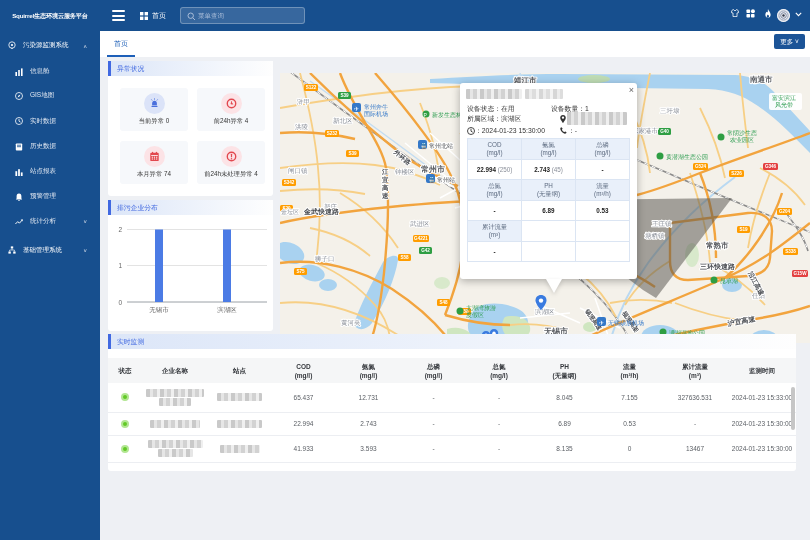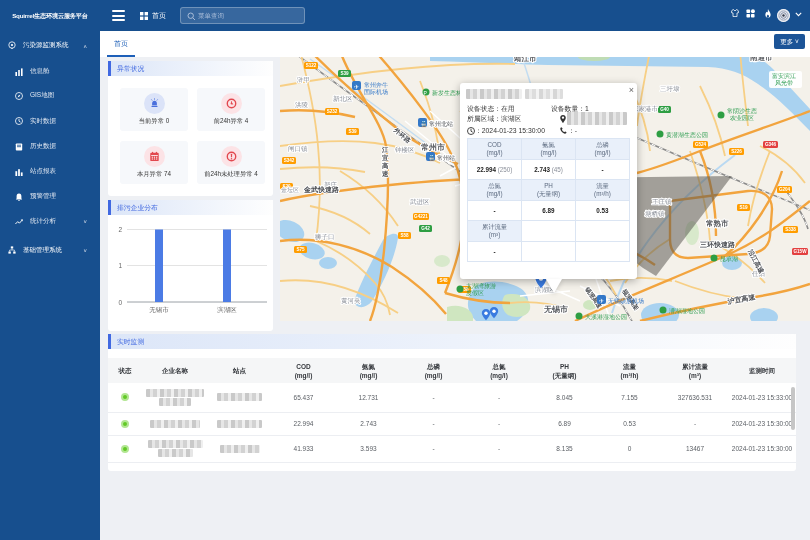--- a/index.html
+++ b/index.html
@@ -49,21 +49,21 @@
 .pt{position:absolute;white-space:nowrap;}
 table.pop{position:absolute;left:7px;top:55px;width:163px;border-collapse:collapse;font-size:6.3px;}
 table.pop td{border:1px solid #dbe5f3;text-align:center;width:33.3%;padding:0;}
 table.pop td.h{background:#e9f0fa;color:#5d6b80;line-height:8.5px;height:21px;}
 table.pop td.v{color:#222;font-weight:bold;height:20px;}
 table.pop td.v .sub{color:#8a8f99;font-weight:normal;}
 </style>
 </head>
 <body>
 
-<div id="mapwrap" class="abs" style="left:280px;top:51px;width:530px;height:270px;overflow:hidden;">
+<div id="mapwrap" class="abs" style="left:280px;top:73px;width:530px;height:270px;overflow:hidden;">
 <svg width="530" height="270" viewBox="0 0 530 270" font-family="Liberation Sans,sans-serif">
 <rect width="530" height="270" fill="#f4f1ea"></rect>
 
 <path d="M150,6 C200,3 240,1 280,1 L455,2 C472,3 483,8 493,18 L530,58 L530,80 C512,62 498,47 478,33 C462,22 448,17 428,16 L268,14 C225,13 188,11 150,10 z" fill="#a9d2f0"></path>
 <ellipse cx="314" cy="6" rx="16" ry="4" fill="#bfdcb4"></ellipse>
 
 <path d="M455,104 C420,130 390,160 368,190 C352,212 340,235 332,262" fill="none" stroke="#b9d9f2" stroke-width="2"></path>
 <path d="M30,8 C90,50 150,95 200,133" fill="none" stroke="#c3ddf2" stroke-width="1.5"></path>
 <path d="M240,0 C250,30 260,60 262,90" fill="none" stroke="#c3ddf2" stroke-width="1.5"></path>
 

